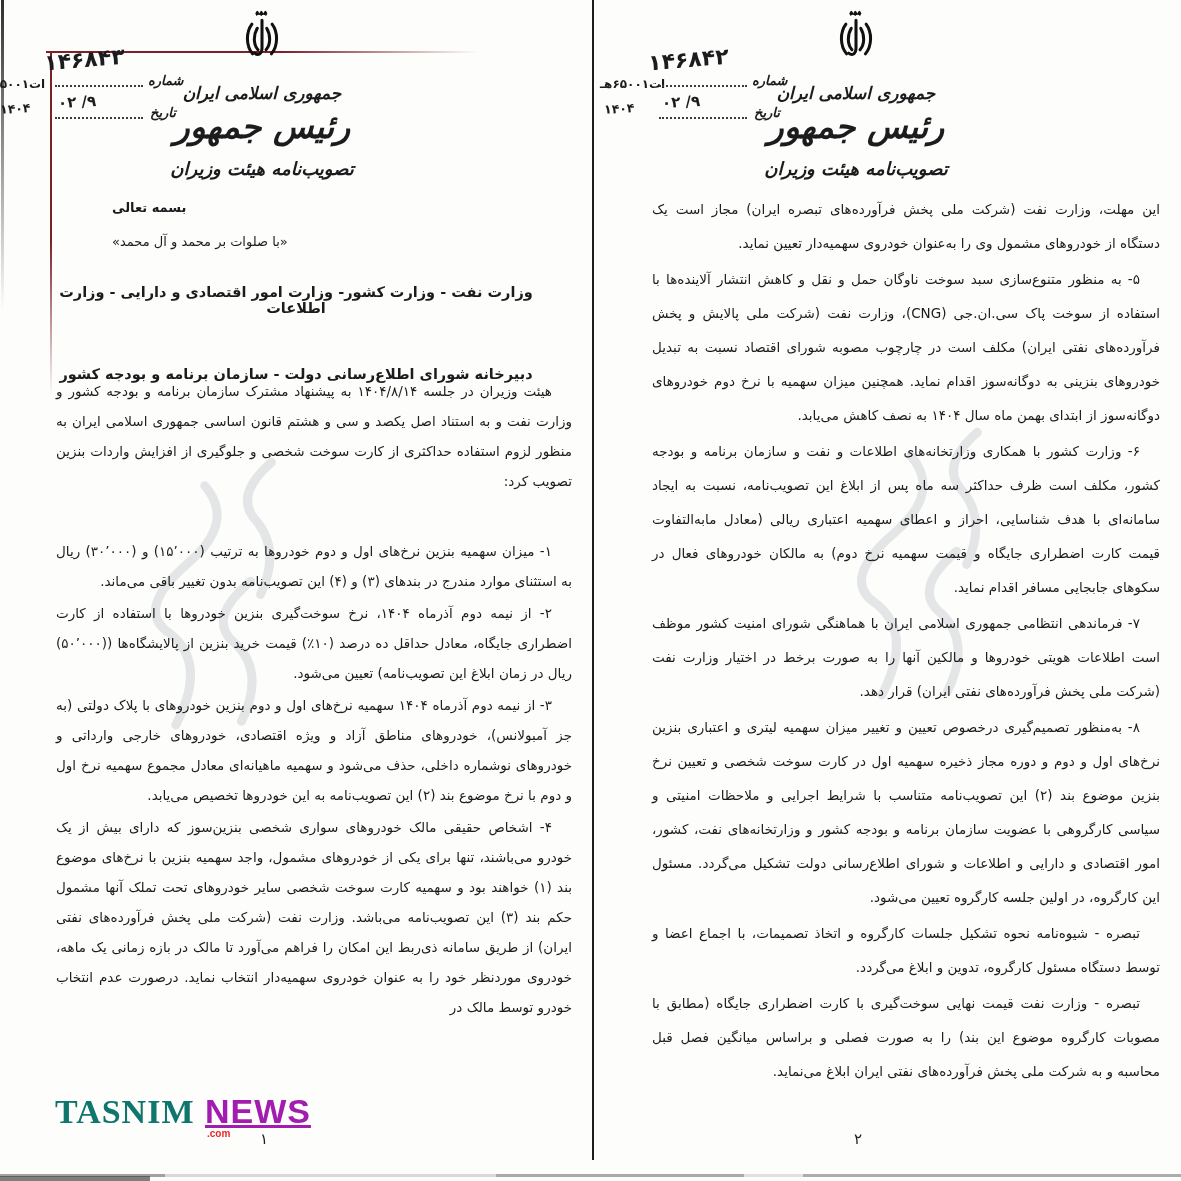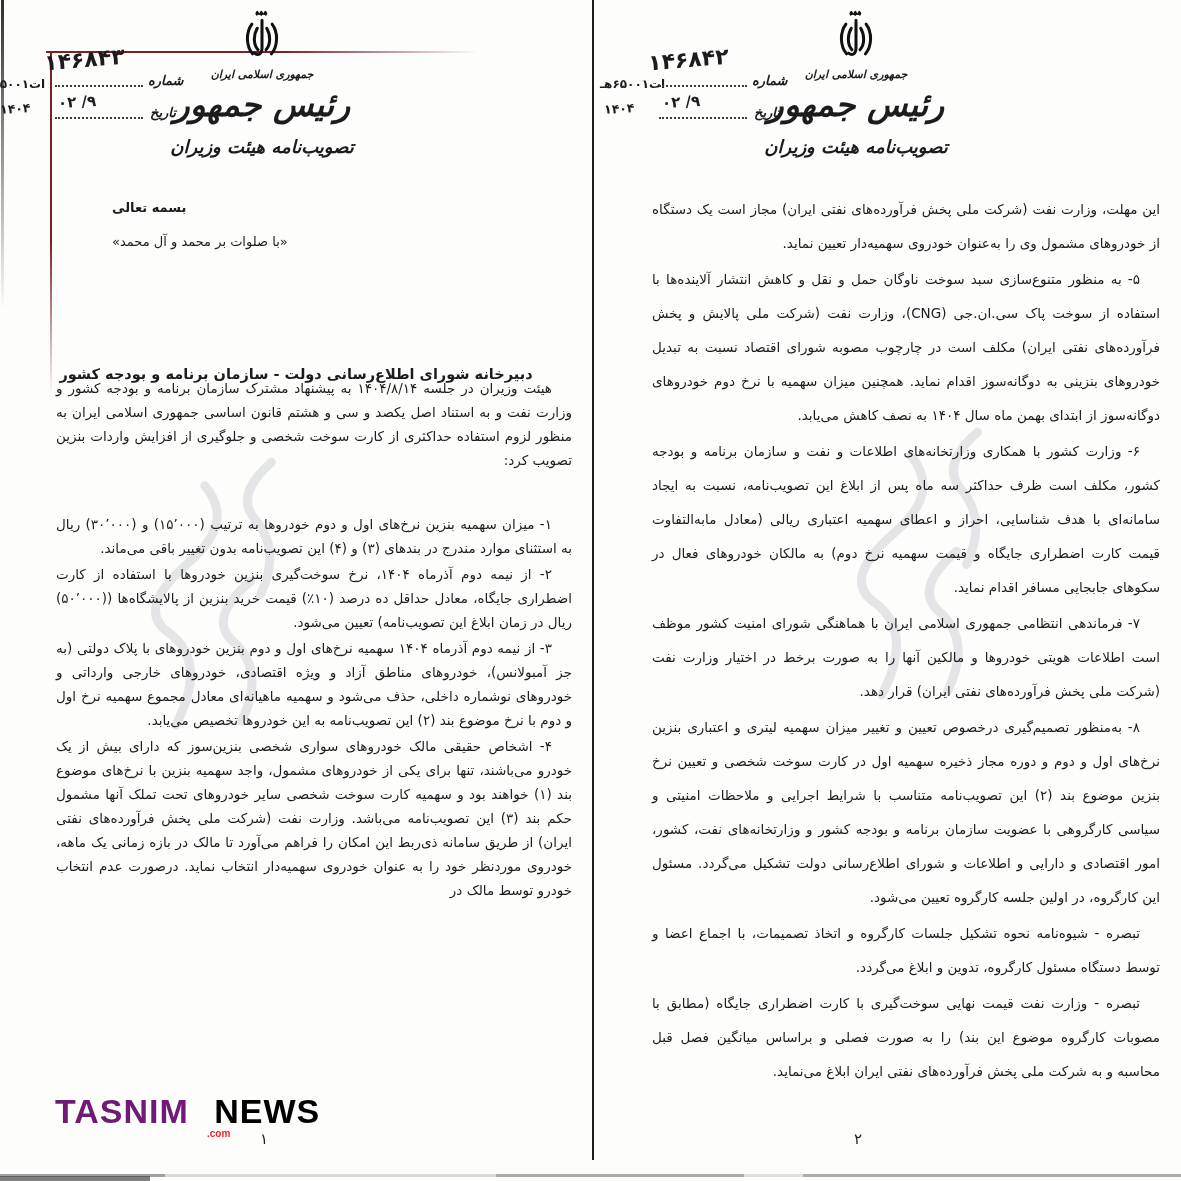--- a/index.html
+++ b/index.html
@@ -22,21 +22,21 @@
   .frame-v{position:absolute;left:50px;top:51px;width:2px;height:345px;
     background:linear-gradient(#7c2128 55%,rgba(124,33,40,0));}
   .bottom-smudge{position:absolute;left:0;top:1174px;width:1181px;height:3px;
     background:linear-gradient(to right,#555 0 14%,#bbb 14% 42%,#666 42% 63%,#c9c9c9 63% 68%,#6a6a6a 68% 100%);
     opacity:.55;}
   .corner-smudge{position:absolute;left:0;top:1176px;width:150px;height:5px;background:#3a3a3a;opacity:.65;}
 
   
   .hdr{position:absolute;left:112px;top:6px;width:300px;text-align:center;direction:rtl;}
   .emblem{display:block;margin:0 auto;width:48px;height:62px;}
-  .republic{font-size:11px;font-weight:bold;font-style:italic;margin-top:0;}
+  .republic{font-size:17px;font-weight:bold;font-style:italic;margin-top:15px;}
   .president{font-size:33px;font-weight:bold;font-style:italic;margin-top:4px;letter-spacing:1px;}
   .decree{font-size:18px;font-weight:bold;font-style:italic;margin-top:12px;}
 
   
   .stamp{position:absolute;top:55px;width:200px;height:75px;font-weight:bold;}
   #page1 .stamp{left:0;}
   #page2 .stamp{left:10px;}
   .stamp .lbl{position:absolute;font-size:13px;font-style:italic;direction:rtl;}
   .stamp .lbl.num{left:148px;top:18px;text-align:right;}
   .stamp .lbl.date{left:150px;top:50px;}
@@ -56,37 +56,37 @@
   .bismillah,.salawat{position:absolute;left:112px;width:300px;text-align:left;direction:rtl;font-size:13px;}
   .bismillah{top:200px;font-weight:bold;}
   .salawat{top:234px;}
   .addr{position:absolute;left:40px;width:512px;text-align:center;direction:rtl;
     font-weight:bold;font-size:14.5px;}
   .addr.a1{top:284px;}
   .addr.a2{top:318px;margin-top:48px;}
 
   
   .body{position:absolute;direction:rtl;text-align:justify;text-align-last:right;}
-  #page1 .body{left:56px;top:376px;width:516px;font-size:13.5px;line-height:24px;}
+  #page1 .body{left:56px;top:376px;width:516px;font-size:13.5px;line-height:30px;}
   #page2 .body{left:58px;top:192px;width:508px;font-size:13.5px;line-height:34px;}
   .para{margin:0 0 2px;}
   .para.intro{margin-bottom:40px;text-indent:20px;}
   .para.item,.para.tabsereh{text-indent:20px;}
   .para.continuation{text-indent:0;}
 
   
   .watermark{position:absolute;opacity:.32;pointer-events:none;}
   #page1 .watermark{left:118px;top:420px;}
   #page2 .watermark{left:230px;top:390px;}
 
   
   .logo{position:absolute;left:55px;top:1092px;font-family:"Liberation Sans",sans-serif;
     font-weight:bold;font-size:34px;letter-spacing:1px;white-space:nowrap;}
-  .logo .black{color:#701a75;}
-  .logo .red{color:#000000;margin-right:0;margin-left:15px;padding-right:8px;}
+  .logo .black{color:#0f766e;font-family:Liberation Serif, serif;}
+  .logo .red{color:#a21caf;margin-right:0;margin-left:0;padding-right:8px;text-decoration:underline;}
   .logo .dom{position:absolute;left:152px;top:36px;font-size:10px;color:#e8262b;letter-spacing:0;}
   .pgnum{position:absolute;top:1130px;font-size:15px;direction:rtl;}
   #page1 .pgnum{left:260px;}
   #page2 .pgnum{left:260px;}
 </style>
 </head>
 <body>
 
 <div id="canvas">
 
@@ -117,20 +117,21 @@
       <span class="margin-num">ات۶۵۰۰۱هـ</span>
       <span class="dots d1"></span>
       <span class="lbl date">تاریخ</span>
       <span class="hand-date">۹/ ۰۲</span>
       <span class="margin-date">۱۴۰۴</span>
       <span class="dots d2"></span>
     </div>
 
     <div class="bismillah">بسمه تعالی</div>
     <div class="salawat">«با صلوات بر محمد و آل محمد»</div>
+    <div class="addr a1">وزارت نفت - وزارت کشور- وزارت امور اقتصادی و دارایی - وزارت اطلاعات</div>
     <div class="addr a2">دبیرخانه شورای اطلاع‌رسانی دولت - سازمان برنامه و بودجه کشور</div>
 
     <svg class="watermark" width="230" height="330" viewBox="0 0 230 330">
       <g stroke="#aeb6bd" fill="none" stroke-width="9" stroke-linecap="round" transform="rotate(-12 115 165)">
         <path d="M30 290 q45 -55 12 -92 q-28 -30 34 -64 q55 -30 32 -72"></path>
         <path d="M95 300 q35 -45 8 -80 q-20 -28 30 -55"></path>
         <path d="M140 180 q30 -40 10 -75 q-15 -28 28 -52"></path>
       </g>
     </svg>
 
@@ -180,21 +181,21 @@
 
     <svg class="watermark" width="230" height="330" viewBox="0 0 230 330">
       <g stroke="#aeb6bd" fill="none" stroke-width="9" stroke-linecap="round" transform="rotate(-12 115 165)">
         <path d="M30 290 q45 -55 12 -92 q-28 -30 34 -64 q55 -30 32 -72"></path>
         <path d="M95 300 q35 -45 8 -80 q-20 -28 30 -55"></path>
         <path d="M140 180 q30 -40 10 -75 q-15 -28 28 -52"></path>
       </g>
     </svg>
 
     <div class="body">
-        <p class="para continuation">این مهلت، وزارت نفت (شرکت ملی پخش فرآورده‌های نفتی ایران) مجاز است یک دستگاه از خودروهای مشمول وی را به‌عنوان خودروی سهمیه‌دار تعیین نماید.</p>
+        <p class="para continuation">این مهلت، وزارت نفت (شرکت ملی پخش فرآورده‌های تبصره ایران) مجاز است یک دستگاه از خودروهای مشمول وی را به‌عنوان خودروی سهمیه‌دار تعیین نماید.</p>
         <p class="para item">۵- به منظور متنوع‌سازی سبد سوخت ناوگان حمل و نقل و کاهش انتشار آلاینده‌ها با استفاده از سوخت پاک سی.ان.جی (CNG)، وزارت نفت (شرکت ملی پالایش و پخش فرآورده‌های نفتی ایران) مکلف است در چارچوب مصوبه شورای اقتصاد نسبت به تبدیل خودروهای بنزینی به دوگانه‌سوز اقدام نماید. همچنین میزان سهمیه با نرخ دوم خودروهای دوگانه‌سوز از ابتدای بهمن ماه سال ۱۴۰۴ به نصف کاهش می‌یابد.</p>
         <p class="para item">۶- وزارت کشور با همکاری وزارتخانه‌های اطلاعات و نفت و سازمان برنامه و بودجه کشور، مکلف است ظرف حداکثر سه ماه پس از ابلاغ این تصویب‌نامه، نسبت به ایجاد سامانه‌ای با هدف شناسایی، احراز و اعطای سهمیه اعتباری ریالی (معادل مابه‌التفاوت قیمت کارت اضطراری جایگاه و قیمت سهمیه نرخ دوم) به مالکان خودروهای فعال در سکوهای جابجایی مسافر اقدام نماید.</p>
         <p class="para item">۷- فرماندهی انتظامی جمهوری اسلامی ایران با هماهنگی شورای امنیت کشور موظف است اطلاعات هویتی خودروها و مالکین آنها را به صورت برخط در اختیار وزارت نفت (شرکت ملی پخش فرآورده‌های نفتی ایران) قرار دهد.</p>
         <p class="para item">۸- به‌منظور تصمیم‌گیری درخصوص تعیین و تغییر میزان سهمیه لیتری و اعتباری بنزین نرخ‌های اول و دوم و دوره مجاز ذخیره سهمیه اول در کارت سوخت شخصی و تعیین نرخ بنزین موضوع بند (۲) این تصویب‌نامه متناسب با شرایط اجرایی و ملاحظات امنیتی و سیاسی کارگروهی با عضویت سازمان برنامه و بودجه کشور و وزارتخانه‌های نفت، کشور، امور اقتصادی و دارایی و اطلاعات و شورای اطلاع‌رسانی دولت تشکیل می‌گردد. مسئول این کارگروه، در اولین جلسه کارگروه تعیین می‌شود.</p>
         <p class="para tabsereh">تبصره - شیوه‌نامه نحوه تشکیل جلسات کارگروه و اتخاذ تصمیمات، با اجماع اعضا و توسط دستگاه مسئول کارگروه، تدوین و ابلاغ می‌گردد.</p>
         <p class="para tabsereh">تبصره - وزارت نفت قیمت نهایی سوخت‌گیری با کارت اضطراری جایگاه (مطابق با مصوبات کارگروه موضوع این بند) را به صورت فصلی و براساس میانگین فصل قبل محاسبه و به شرکت ملی پخش فرآورده‌های نفتی ایران ابلاغ می‌نماید.</p>
       </div>
 
     <div class="pgnum">۲</div>
   </div>

